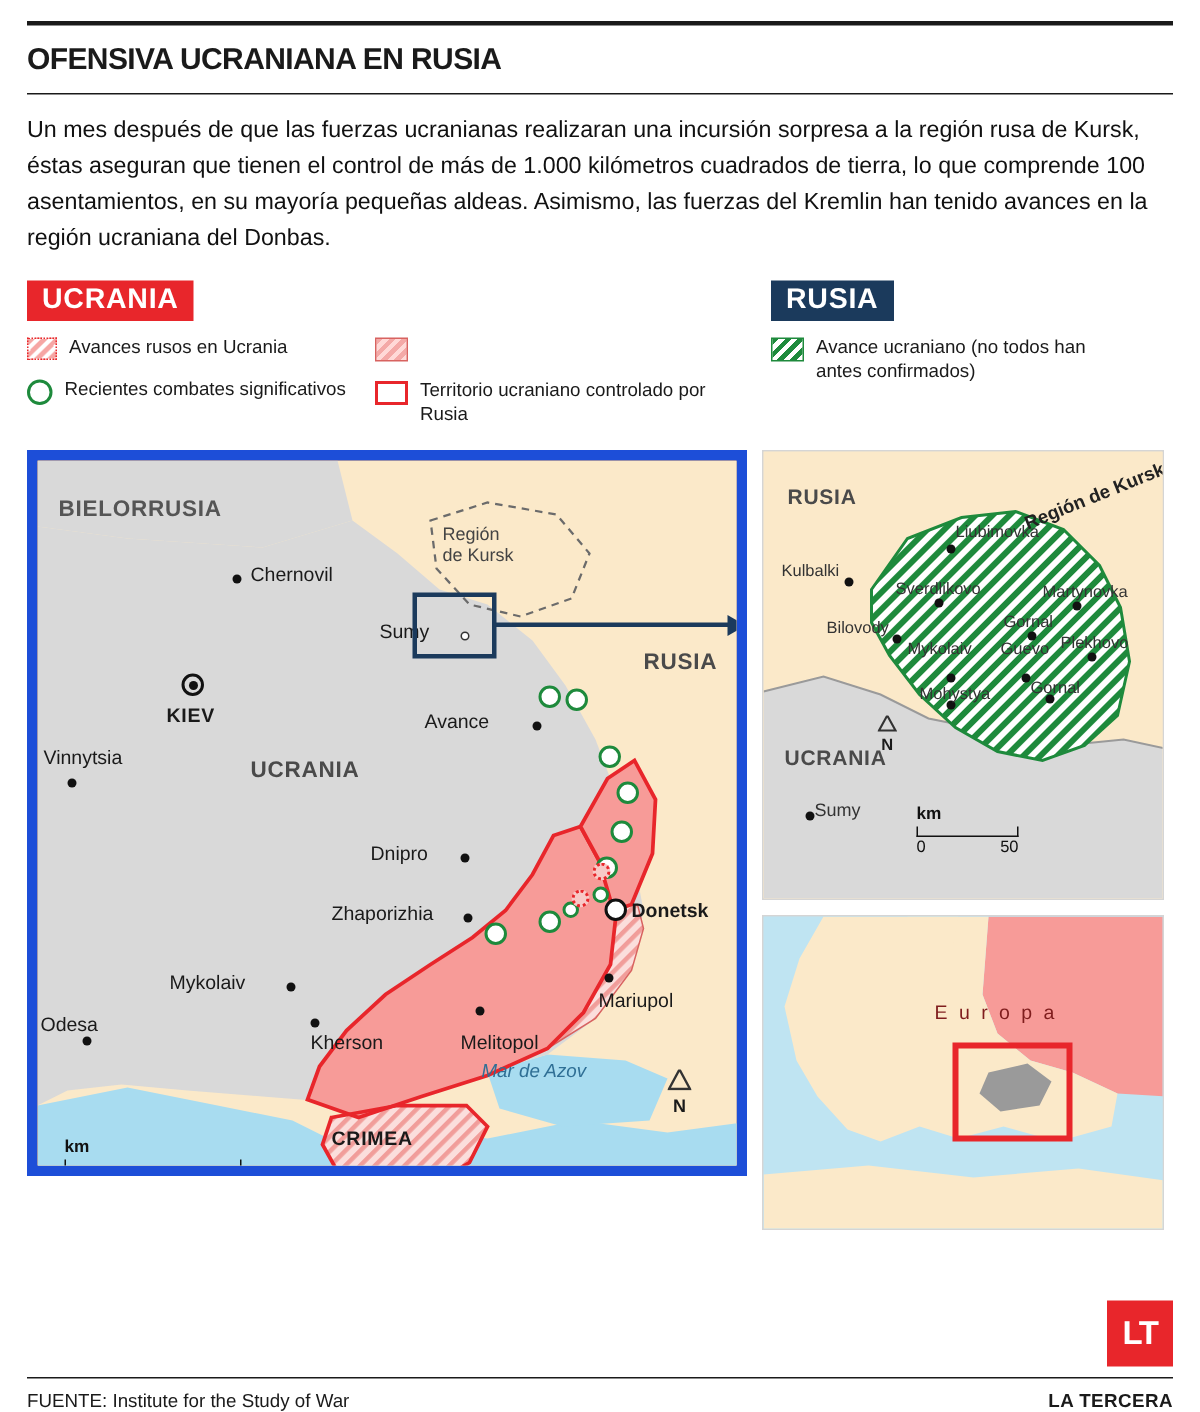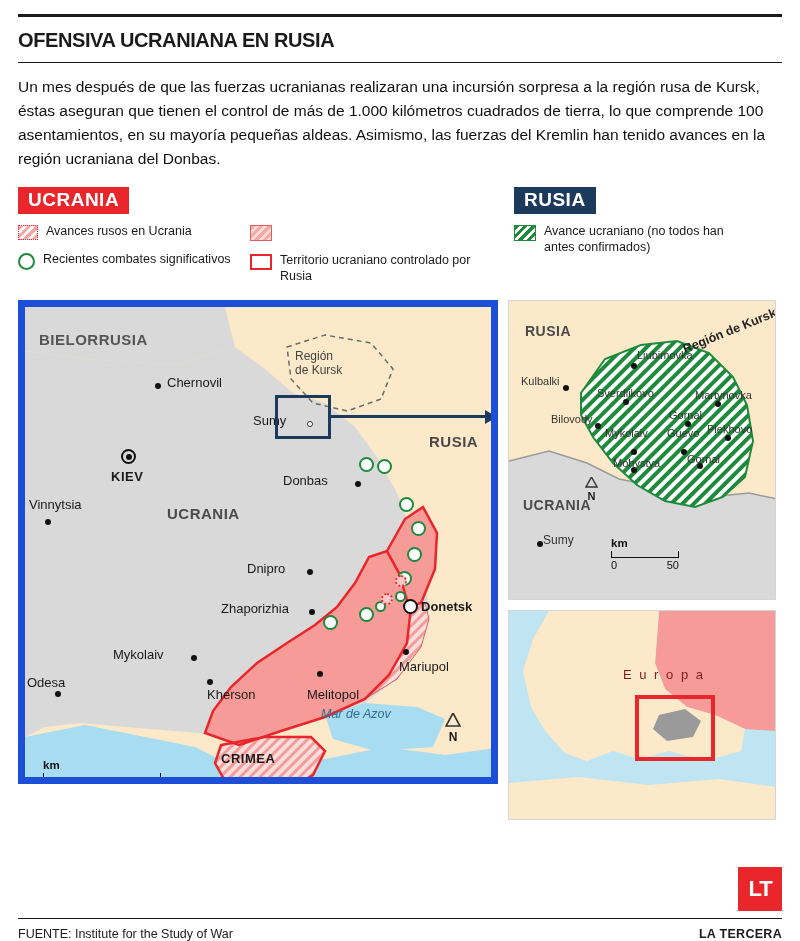--- a/index.html
+++ b/index.html
@@ -273,21 +273,21 @@
       <div class="kiev-mark" style="left:96px; top:142px;"></div>
       <div class="mlabel city" style="left:86px; top:162px; font-weight:bold; letter-spacing:0.5px;">KIEV</div>
 
       <div class="dot" style="left:130px; top:76px;"></div>
       <div class="mlabel city" style="left:142px; top:68px;text-align:right;">Chernovil</div>
 
       <div class="dot white" style="left:282px; top:114px;"></div>
       <div class="mlabel city" style="left:228px; top:106px;">Sumy</div>
 
       <div class="dot" style="left:330px; top:174px;"></div>
-      <div class="mlabel city" style="left:258px; top:166px;">Donbas</div>
+      <div class="mlabel city" style="left:258px; top:166px;">Avance</div>
 
       <div class="dot" style="left:20px; top:212px;"></div>
       <div class="mlabel city" style="left:4px; top:190px;">Vinnytsia</div>
 
       <div class="dot" style="left:282px; top:262px;"></div>
       <div class="mlabel city" style="left:222px; top:254px;">Dnipro</div>
 
       <div class="dot" style="left:284px; top:302px;"></div>
       <div class="mlabel city" style="left:196px; top:294px;">Zhaporizhia</div>
 

